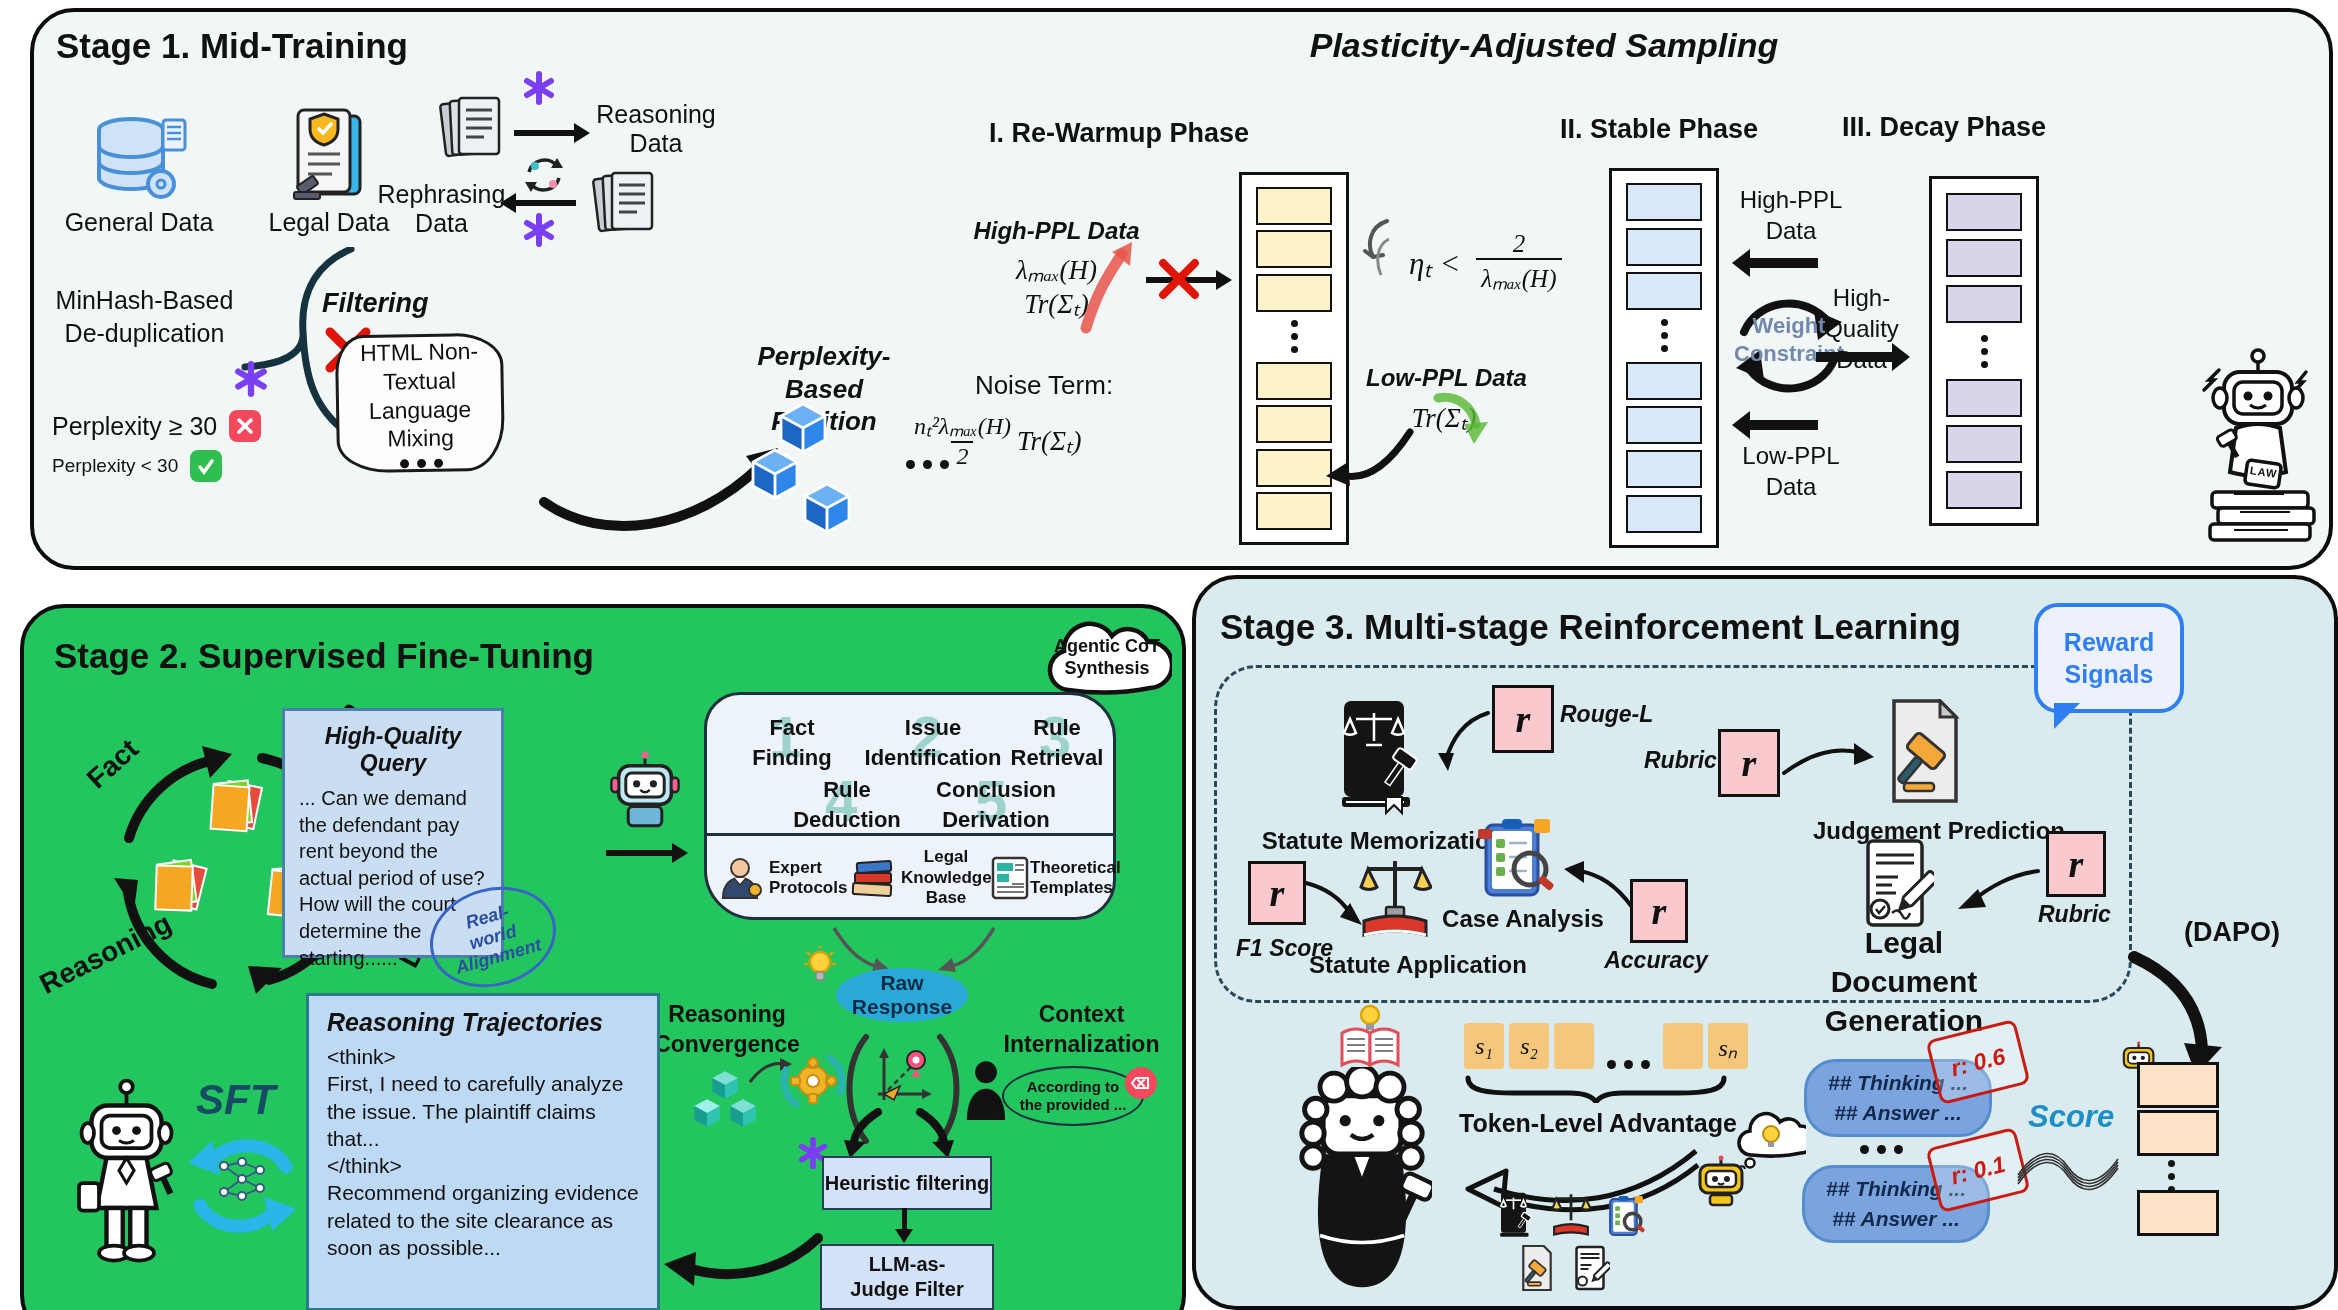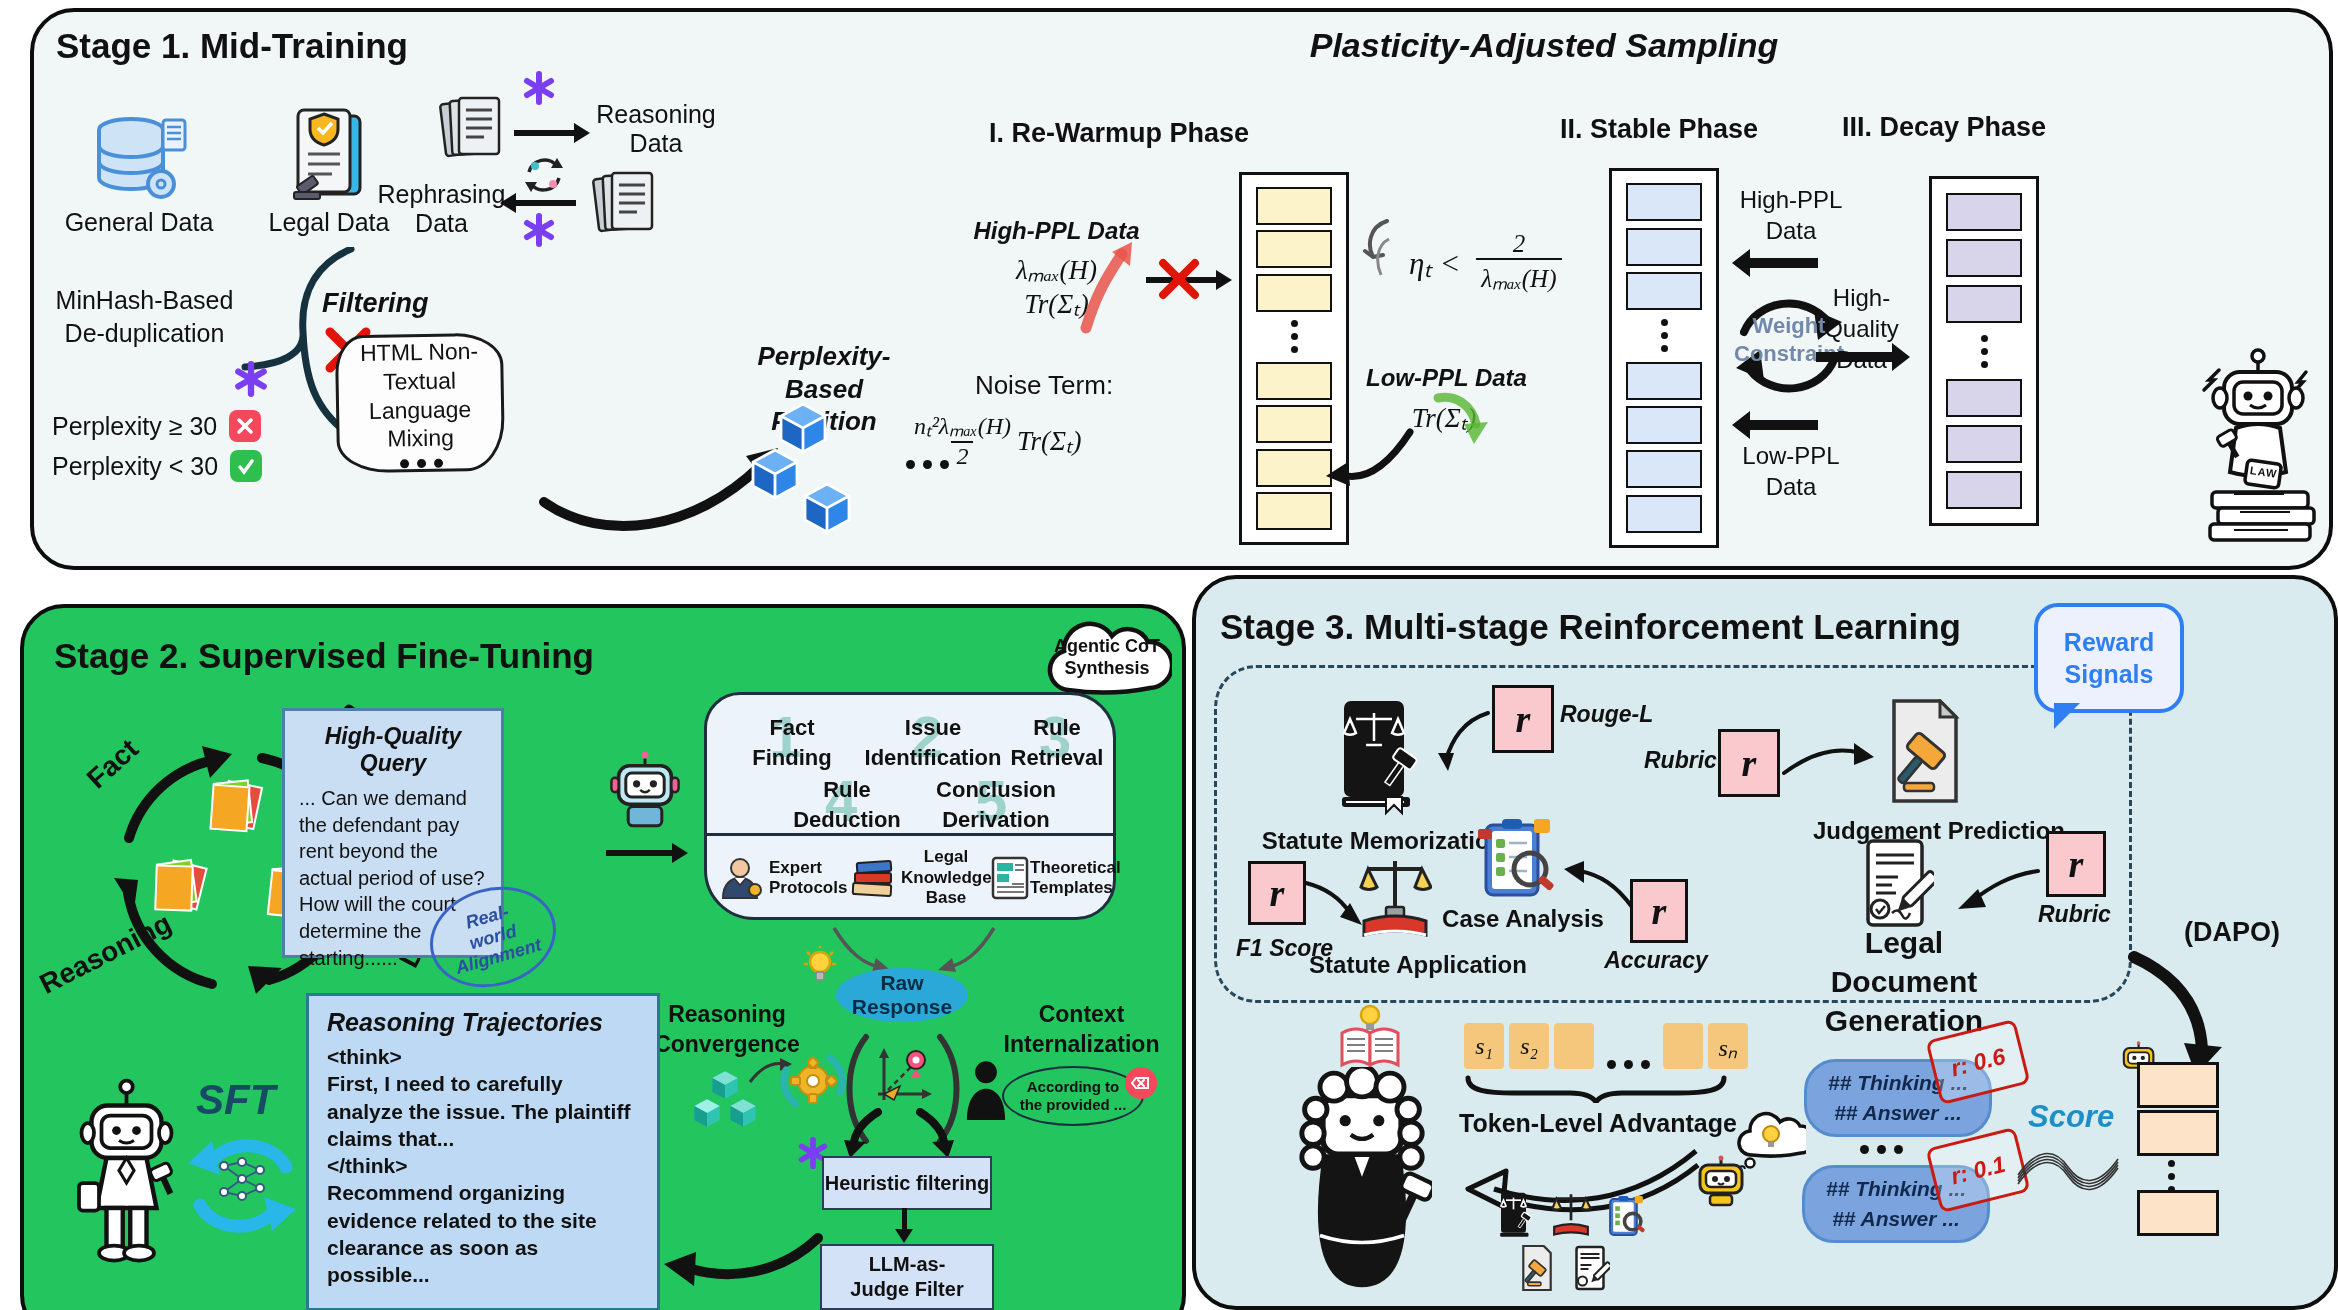--- a/index.html
+++ b/index.html
@@ -131,21 +131,21 @@
     <span>Perplexity ≥ 30</span>
     <span class="badge" style="background:#f4495d">
           <svg width="18" height="18" viewBox="0 0 18 18">
             <g stroke="#fff" stroke-width="3.5" stroke-linecap="round">
               <line x1="3" y1="3" x2="15" y2="15"></line>
               <line x1="15" y1="3" x2="3" y2="15"></line>
             </g>
           </svg>
         </span>
   </div>
-  <div class="p" style="left:18px;top:438px;font-size:25px;display:flex;gap:12px;align-items:center">
+  <div class="p" style="left:18px;top:438px;font-size:19px;display:flex;gap:12px;align-items:center">
     <span>Perplexity &lt; 30</span>
     <span class="badge" style="background:#2fbf4f">
           <svg width="18" height="18" viewBox="0 0 18 18">
             <path d="M3 10 l4 5 L15 4" fill="none" stroke="#fff" stroke-width="3.5" stroke-linecap="round"></path>
           </svg>
         </span>
   </div>
 
   <svg class="p" style="left:288px;top:312px" width="52" height="52" viewBox="0 0 52 52">
     <g stroke="#e01407" stroke-width="9" stroke-linecap="round">
@@ -552,21 +552,21 @@
   <div class="sbox p ctr" style="left:796px;top:636px;width:170px;height:62px">
     <span style="font-size:20px;line-height:1.25;width:130px">LLM-as-Judge Filter</span>
   </div>
   <svg class="p" style="left:636px;top:618px" width="165" height="65" viewBox="0 0 165 65">
     <path d="M158 12 C120 48 70 55 28 42" fill="none" stroke="#111" stroke-width="10" stroke-linecap="round"></path>
     <polygon points="36,26 4,38 34,60" fill="#111"></polygon>
   </svg>
 
   <div class="p" style="left:282px;top:385px;width:354px;height:318px;background:#bed9f3;border:3.5px solid #2b7a8c;padding:12px 18px;box-sizing:border-box">
     <div class="b i" style="font-size:25px;margin-bottom:6px">Reasoning Trajectories</div>
-    <div class="prewrap" style="font-size:21px;line-height:1.3;font-weight:700">&lt;think&gt;
+    <div class="prewrap" style="font-size:21px;line-height:1.3;font-weight:400">&lt;think&gt;
 First, I need to carefully analyze the issue. The plaintiff claims that...
 &lt;/think&gt;
 Recommend organizing evidence related to the site clearance as soon as possible...</div>
   </div>
 
   <svg class="p" style="left:40px;top:470px" width="125" height="185" viewBox="0 0 100 148">
     <circle cx="50" cy="7" r="5" fill="#fff" stroke="#111" stroke-width="3"></circle>
         <line x1="50" y1="12" x2="50" y2="22" stroke="#111" stroke-width="3"></line>
     <rect x="22" y="22" width="56" height="42" rx="13" fill="#fff" stroke="#111" stroke-width="3.5"></rect>
     <rect x="30" y="30" width="40" height="26" rx="7" fill="#fff" stroke="#111" stroke-width="3"></rect>

